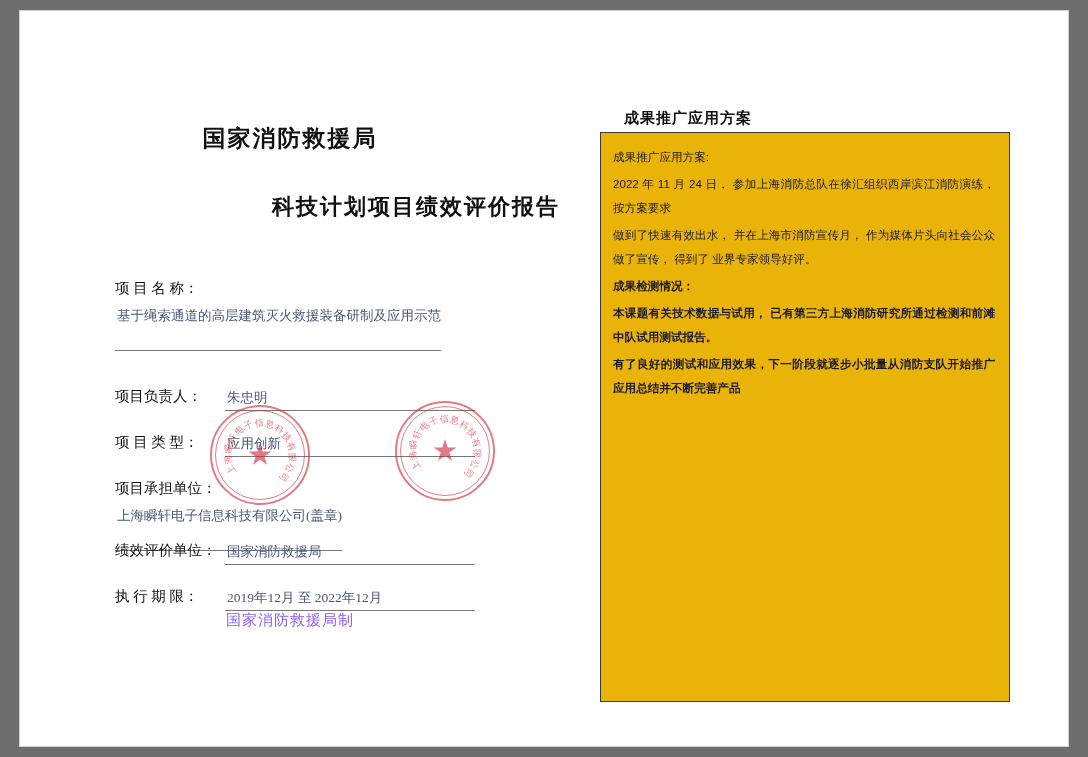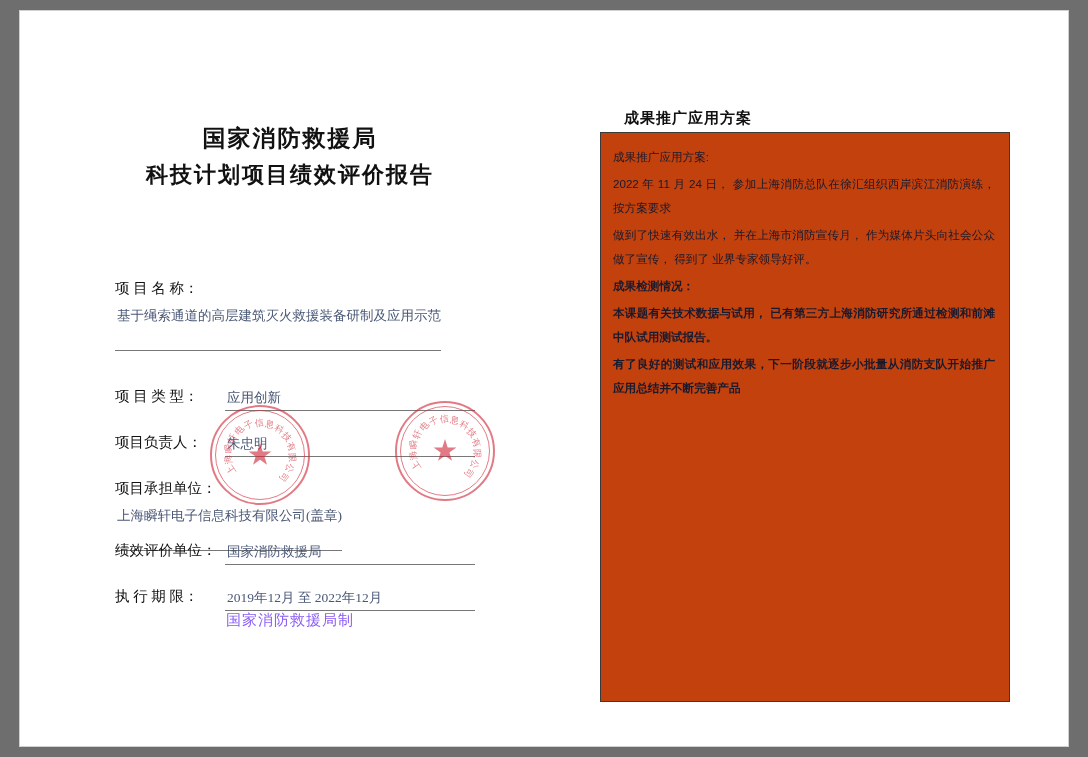--- a/index.html
+++ b/index.html
@@ -30,21 +30,21 @@
     height: 735px;
   }
   .cover-title {
     text-align: center;
     font-size: 23px;
     font-weight: bold;
     letter-spacing: 2px;
     color: #111;
   }
   .cover-title.t1 { margin-top: 112px; }
-  .cover-title.t2 { margin-top: 6px; font-size: 22px; }
+  .cover-title.t2 { margin-top: 38px; font-size: 22px; text-align: right; }
 
   .fields {
     position: absolute;
     left: 95px;
     top: 262px;
     width: 360px;
   }
   .field-row {
     display: flex;
     align-items: flex-end;
@@ -161,21 +161,21 @@
   }
   .content-box {
     position: absolute;
     left: 20px;
     top: 121px;
     width: 410px;
     height: 570px;
     border: 1px solid #3a3a3a;
     padding: 12px 14px 0 12px;
     box-sizing: border-box;
-    background: #c2410c;
+    background: #eab308;
   }
   .para {
     font-size: 11.6px;
     line-height: 24px;
     color: #1a1a2e;
     margin: 0 0 3px 0;
     text-align: justify;
     font-family: "Liberation Sans", "DejaVu Sans", sans-serif;
   }
   .para.bold { font-weight: bold; }
@@ -192,29 +192,29 @@
     <div class="fields">
       <div class="field-row tall">
         <div class="field-label">项 目 名 称：</div>
         <div class="field-value-wrap">
           <div class="field-value two-line">基于绳索通道的高层建筑灭火救援装备研制及应用示范</div>
         </div>
       </div>
       <div class="field-row">
       </div>
       <div class="field-row">
+        <div class="field-label">项目负责人：</div>
+        <div class="field-value-wrap">
+          <div class="field-value">朱忠明</div>
+        </div>
+      </div>
+      <div class="field-row">
         <div class="field-label">项 目 类 型：</div>
         <div class="field-value-wrap">
           <div class="field-value">应用创新</div>
-        </div>
-      </div>
-      <div class="field-row">
-        <div class="field-label">项目负责人：</div>
-        <div class="field-value-wrap">
-          <div class="field-value">朱忠明</div>
         </div>
       </div>
       <div class="field-row tall">
         <div class="field-label">项目承担单位：</div>
         <div class="field-value-wrap">
           <div class="field-value two-line">上海瞬轩电子信息科技有限公司(盖章)</div>
         </div>
       </div>
       <div class="field-row">
         <div class="field-label">绩效评价单位：</div>

